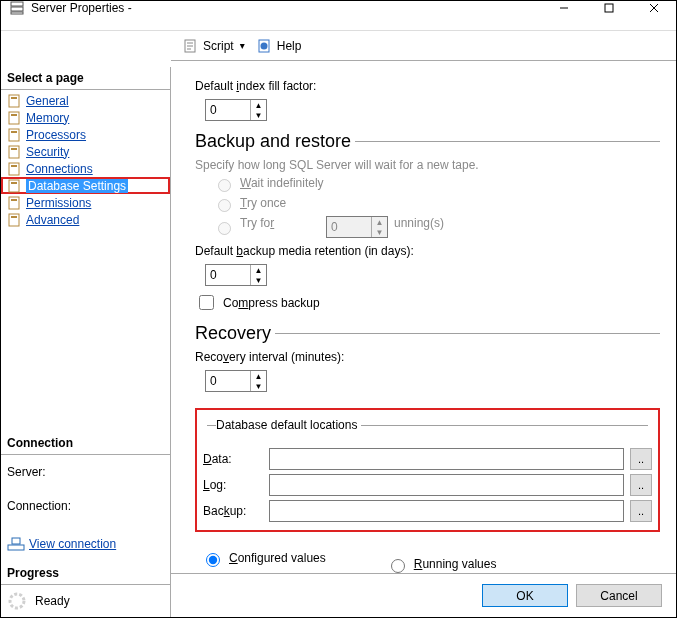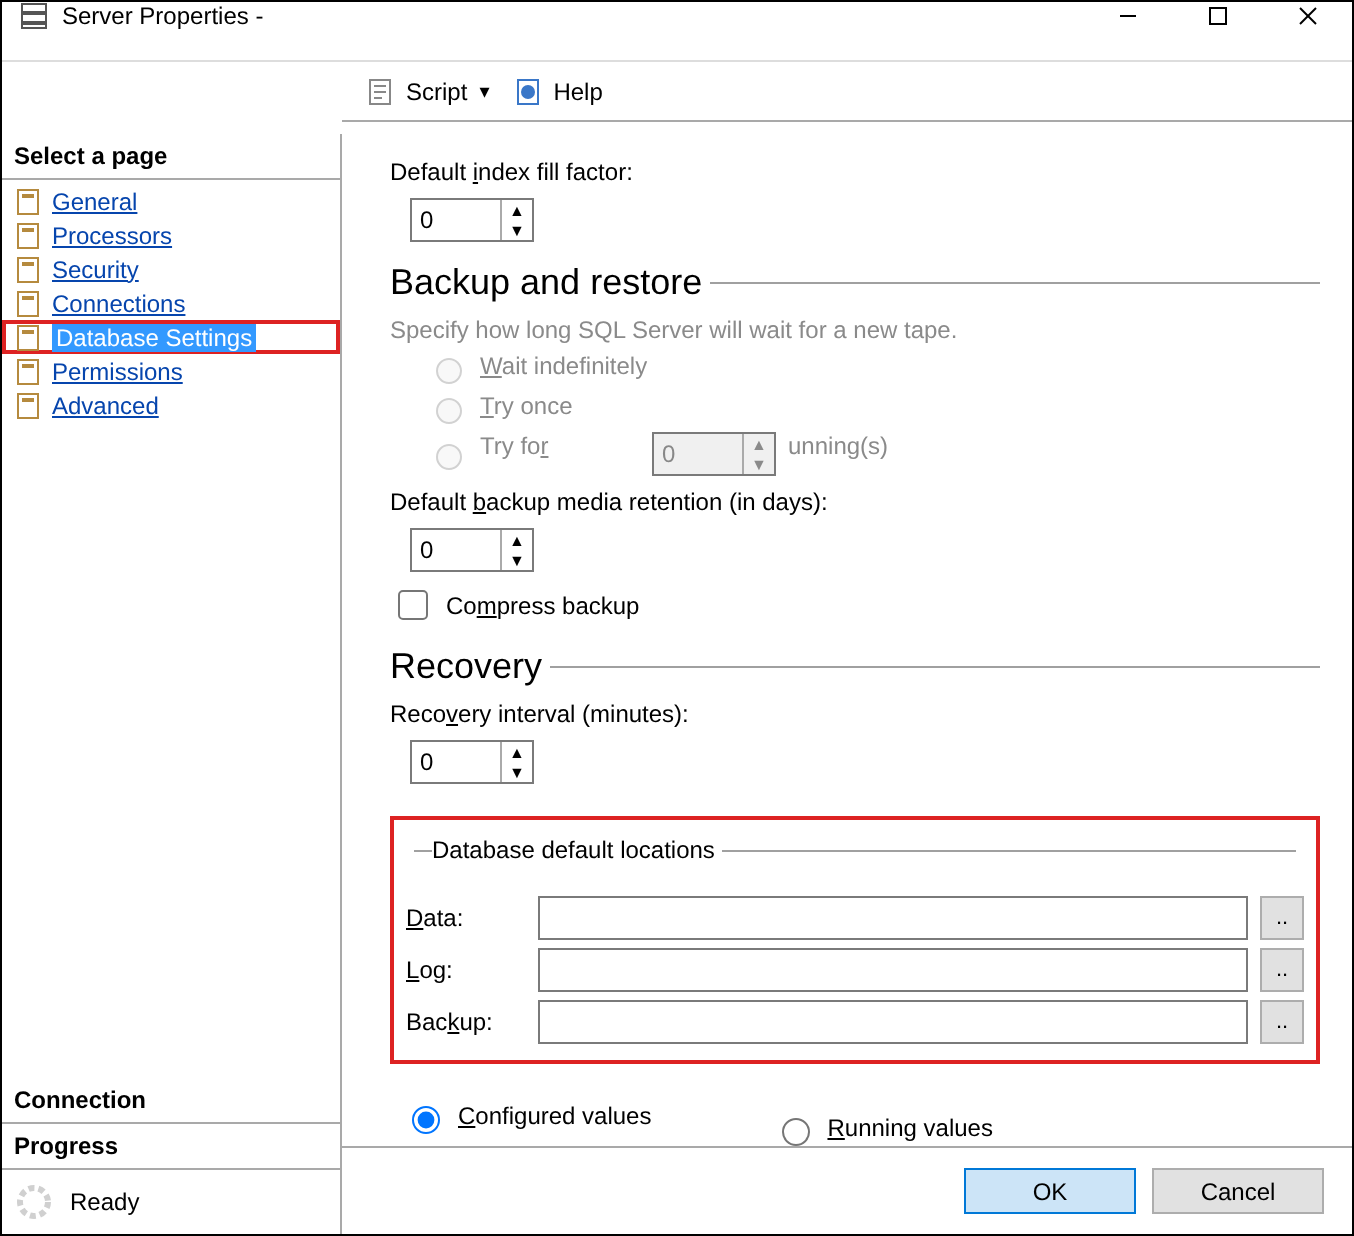--- a/index.html
+++ b/index.html
@@ -98,20 +98,27 @@
               <rect x="2" y="2" width="10" height="12" fill="#fff" stroke="#b58a3e"></rect>
               <rect x="4" y="4" width="6" height="2" fill="#b58a3e"></rect>
             </svg>
             <a>General</a>
           </div>
         <div class="page-item">
             <svg class="picon" viewBox="0 0 16 16">
               <rect x="2" y="2" width="10" height="12" fill="#fff" stroke="#b58a3e"></rect>
               <rect x="4" y="4" width="6" height="2" fill="#b58a3e"></rect>
             </svg>
+            <a>Memory</a>
+          </div>
+        <div class="page-item">
+            <svg class="picon" viewBox="0 0 16 16">
+              <rect x="2" y="2" width="10" height="12" fill="#fff" stroke="#b58a3e"></rect>
+              <rect x="4" y="4" width="6" height="2" fill="#b58a3e"></rect>
+            </svg>
             <a>Processors</a>
           </div>
         <div class="page-item">
             <svg class="picon" viewBox="0 0 16 16">
               <rect x="2" y="2" width="10" height="12" fill="#fff" stroke="#b58a3e"></rect>
               <rect x="4" y="4" width="6" height="2" fill="#b58a3e"></rect>
             </svg>
             <a>Security</a>
           </div>
         <div class="page-item">
@@ -138,20 +145,33 @@
         <div class="page-item">
             <svg class="picon" viewBox="0 0 16 16">
               <rect x="2" y="2" width="10" height="12" fill="#fff" stroke="#b58a3e"></rect>
               <rect x="4" y="4" width="6" height="2" fill="#b58a3e"></rect>
             </svg>
             <a>Advanced</a>
           </div>
       </div>
       <div class="side-fill"></div>
       <div class="side-section-title">Connection</div>
+      <div class="conn-block">
+        <div class="conn-label">Server:</div>
+        <div style="height:14px"></div>
+        <div class="conn-label">Connection:</div>
+        <div style="height:14px"></div>
+        <a class="view-conn">
+          <svg class="vicon" viewBox="0 0 18 14">
+              <rect x="1" y="8" width="16" height="5" fill="#fff" stroke="#2a6db5"></rect>
+              <rect x="5" y="1" width="8" height="6" fill="#fff" stroke="#2a6db5"></rect>
+            </svg>
+          <span>View connection </span>
+        </a>
+      </div>
       <div class="side-section-title">Progress</div>
       <div class="progress-block">
         <svg class="spinner" viewBox="0 0 20 20">
             <circle cx="10" cy="10" r="7" fill="none" stroke="#d0d0d0" stroke-width="3" stroke-dasharray="3 2"></circle>
           </svg>
         <span>Ready</span>
       </div>
     </div>
 
     <div class="content">

